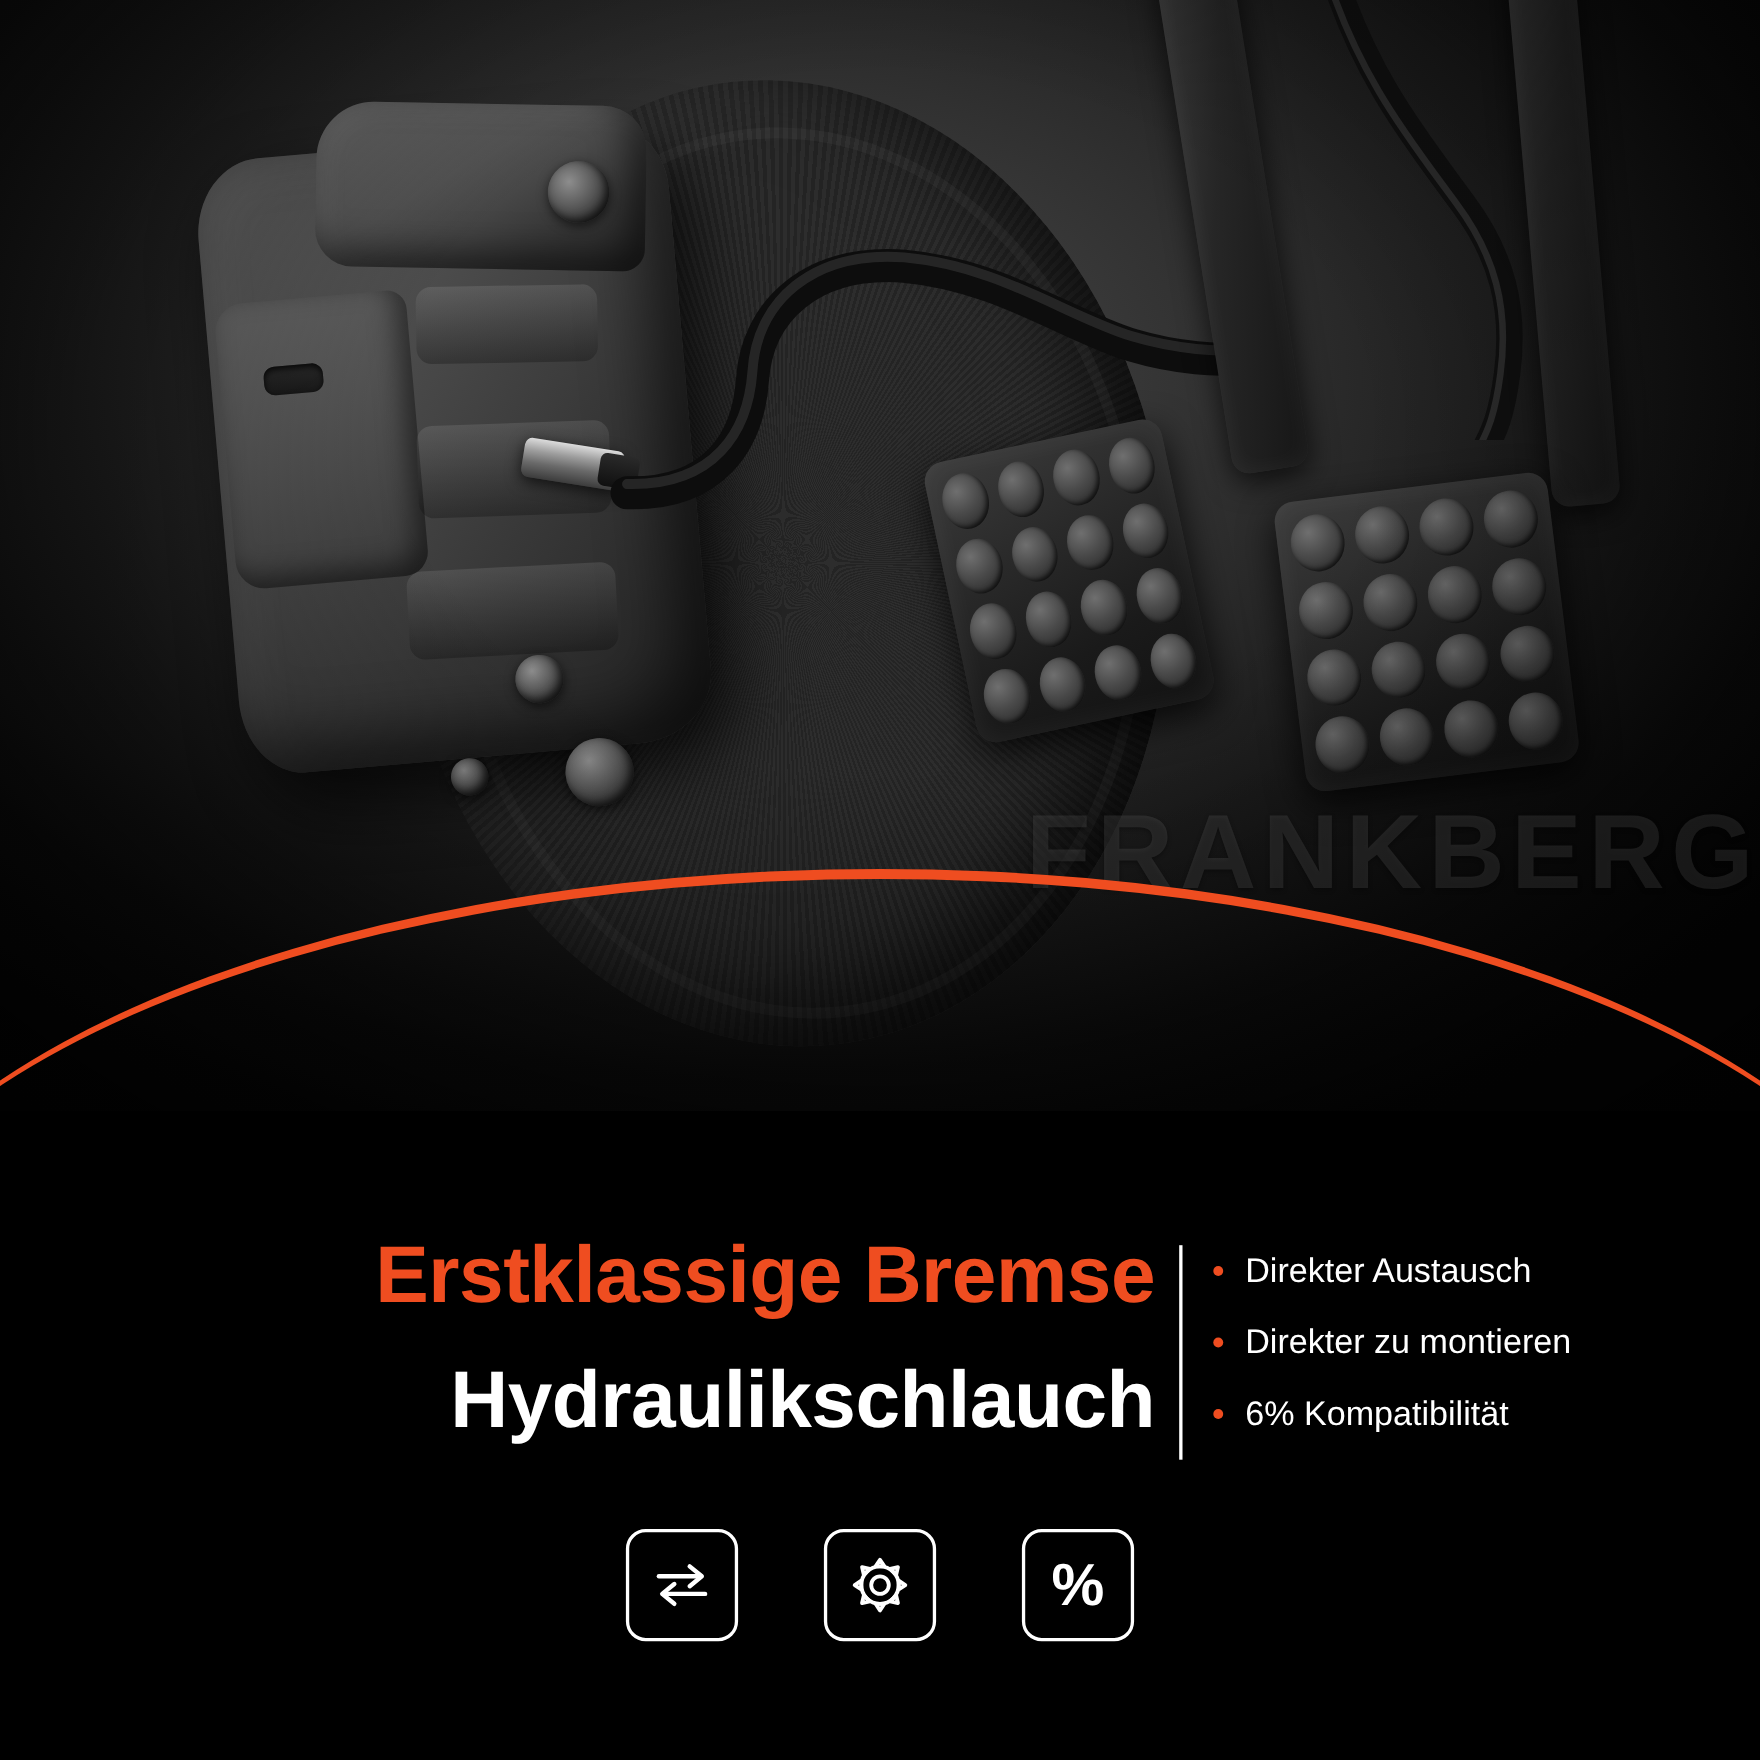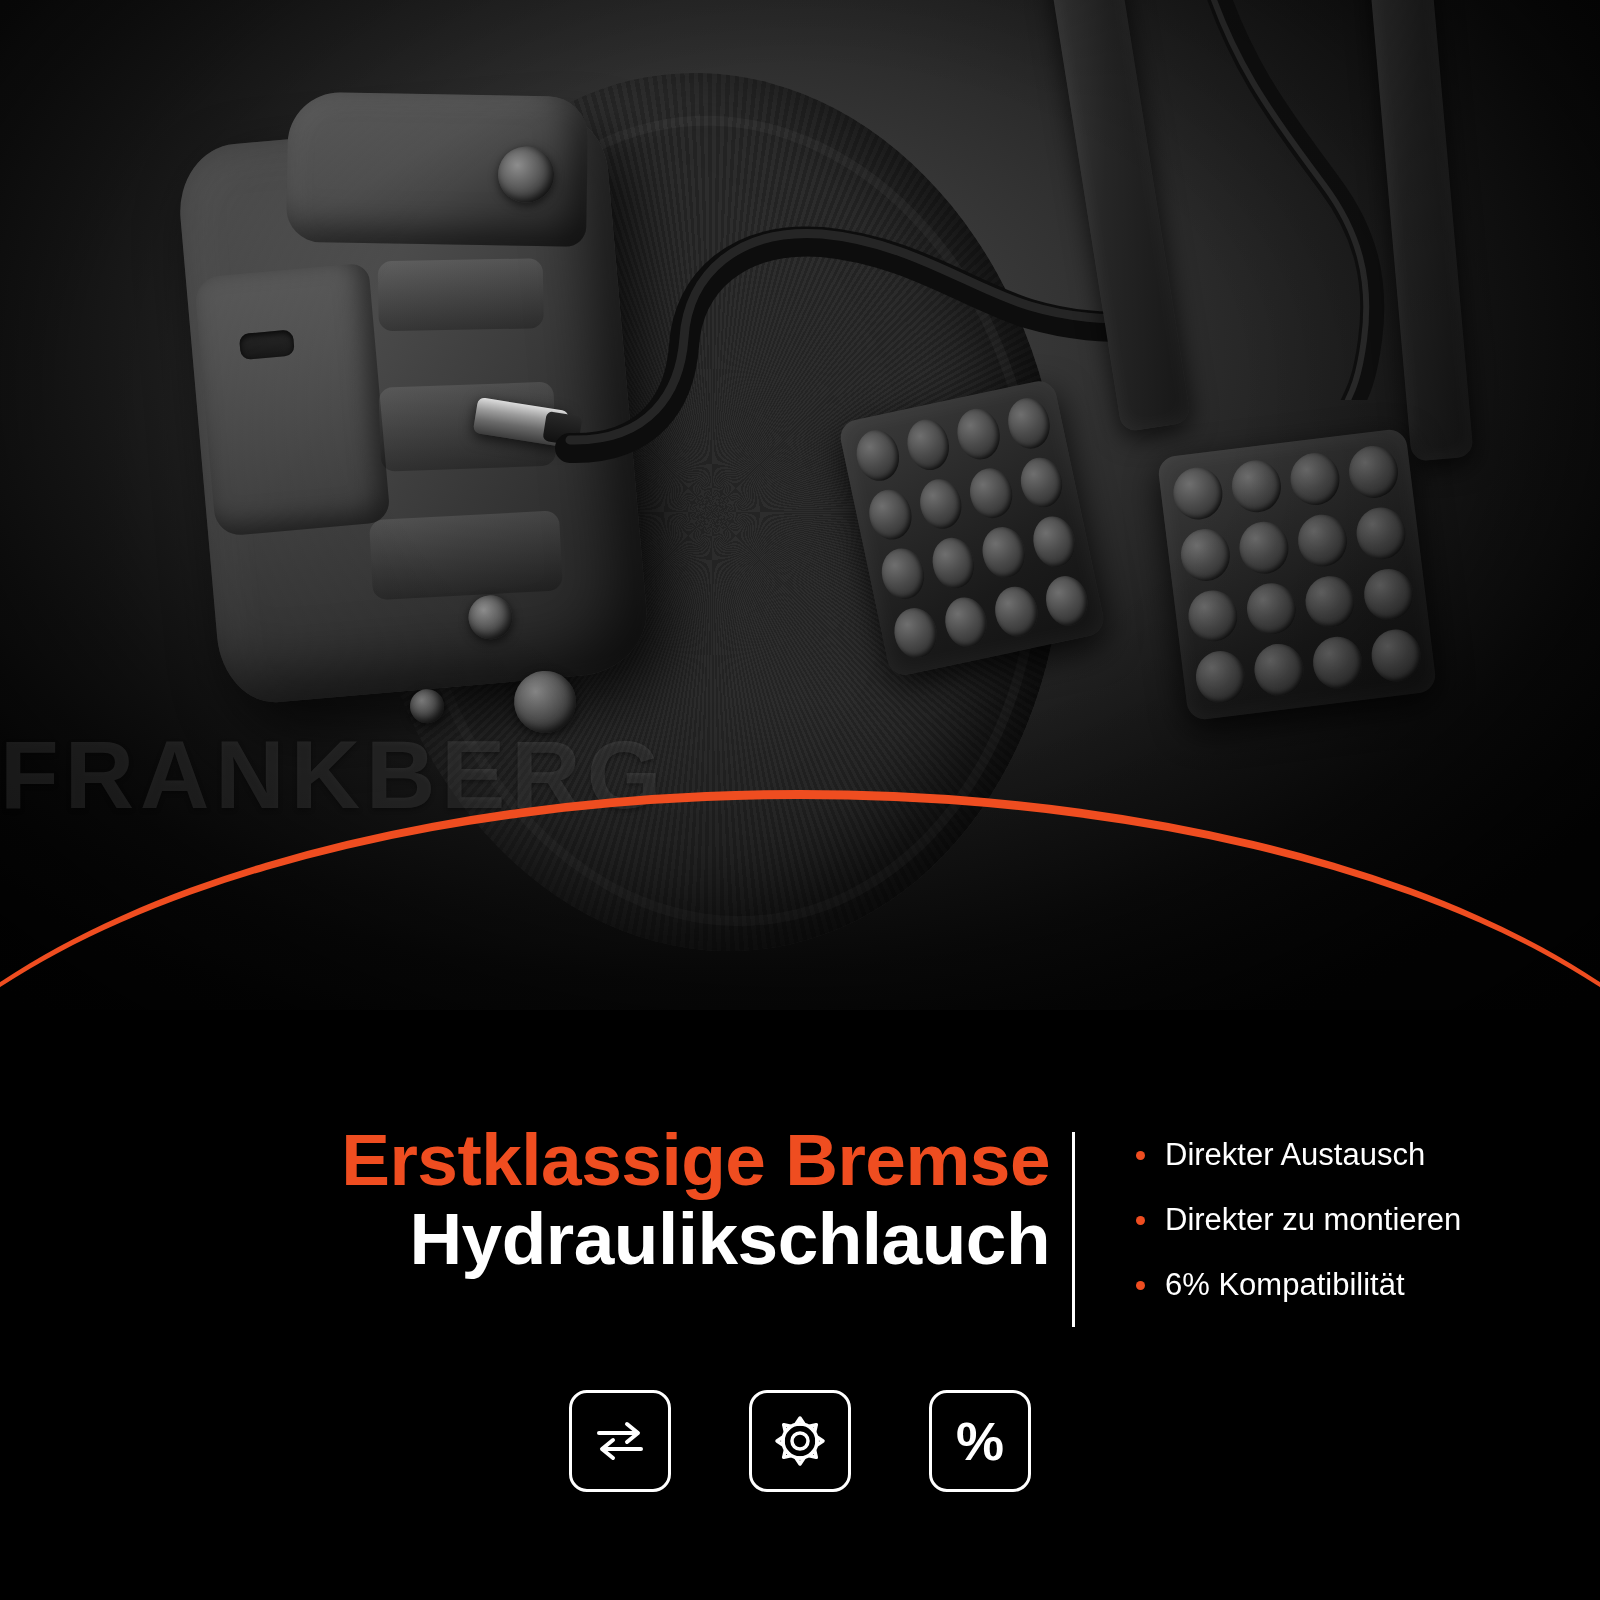--- a/index.html
+++ b/index.html
@@ -217,21 +217,21 @@
     width: 300px;
     height: 420px;
   }
 
   
   .watermark {
     position: absolute;
     left: 0;
     top: 720px;
     width: 1600px;
-    text-align: left;
+    text-align: right;
     font-size: 96px;
     font-weight: 700;
     letter-spacing: 6px;
     color: rgba(255,255,255,0.09);
     text-shadow: 0 2px 4px rgba(0,0,0,0.35);
     user-select: none;
   }
 
   
   .arc {
@@ -283,30 +283,31 @@
     letter-spacing: -0.5px;
     white-space: nowrap;
   }
   .headline-2 {
     font-size: 73px;
     font-weight: 700;
     color: #ffffff;
     line-height: 1.12;
     letter-spacing: -0.5px;
     white-space: nowrap;
+    margin-top: 34px;
   }
   .vdivider {
     width: 3px;
     align-self: stretch;
     background: #ffffff;
     margin: 10px 0 6px 0;
     min-height: 170px;
   }
   .bullets {
-    padding-left: 61px;
+    padding-left: 28px;
     padding-top: 16px;
   }
   .bullet {
     display: flex;
     align-items: center;
     color: #ffffff;
     font-size: 31px;
     line-height: 1.1;
     margin-bottom: 31px;
     white-space: nowrap;

